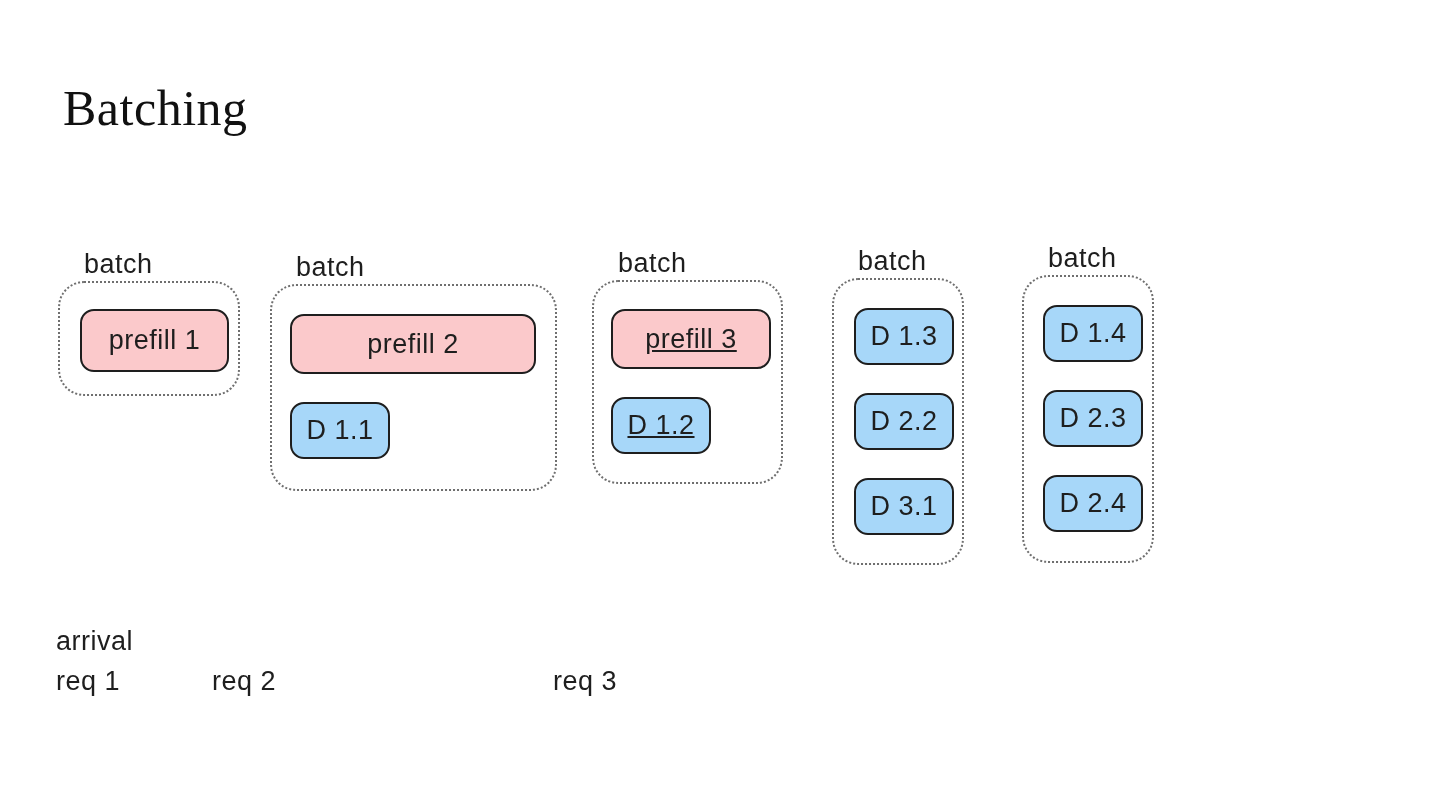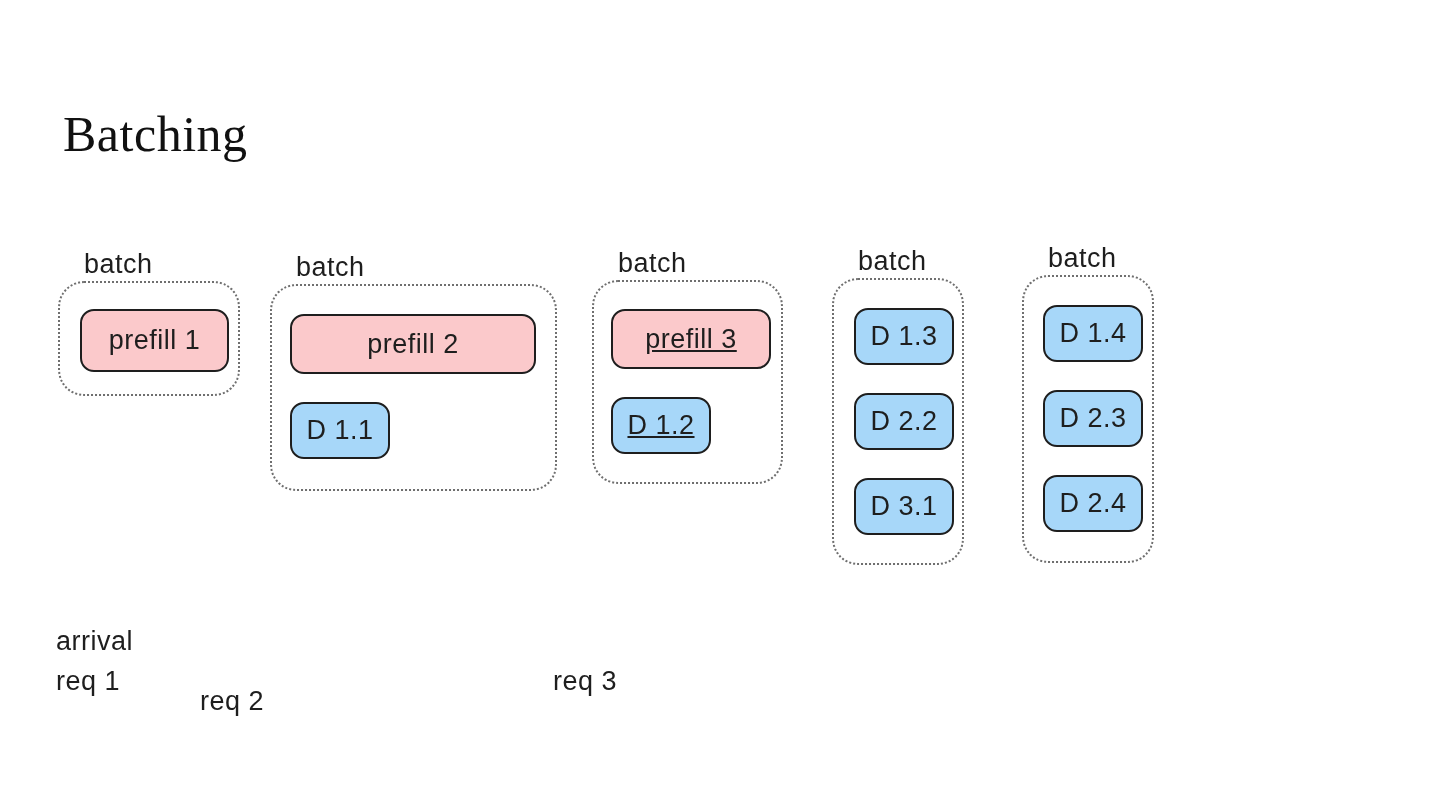--- a/index.html
+++ b/index.html
@@ -8,21 +8,21 @@
     width: 1440px;
     height: 810px;
     background: #ffffff;
     overflow: hidden;
     font-family: "Liberation Sans", "DejaVu Sans", sans-serif;
     color: var(--text, #1e1e1e);
   }
   .title {
     position: absolute;
     left: 63px;
-    top: 104px;
+    top: 78px;
     font-family: "Liberation Serif", "DejaVu Serif", serif;
     font-size: 50px;
     font-weight: 400;
     letter-spacing: 0.5px;
     color: #111111;
     line-height: 1.2;
   }
   .batch-group { position: absolute; }
   .batch-label {
     font-size: 27px;
@@ -76,21 +76,21 @@
 
   .timeline-label {
     position: absolute;
     font-size: 27px;
     font-weight: 500;
     letter-spacing: 0.5px;
     line-height: 34px;
   }
   .tl-arrival { left: 56px;  top: 624px; }
   .tl-req1    { left: 56px;  top: 664px; }
-  .tl-req2    { left: 200px; top: 664px; margin-top: 20px; }
+  .tl-req2    { left: 212px; top: 664px; }
   .tl-req3    { left: 553px; top: 664px; }
 </style>
 </head>
 <body>
 
 <div class="stage">
 
   <div class="title">Batching</div>
 
   <div class="batch-group bg1">

